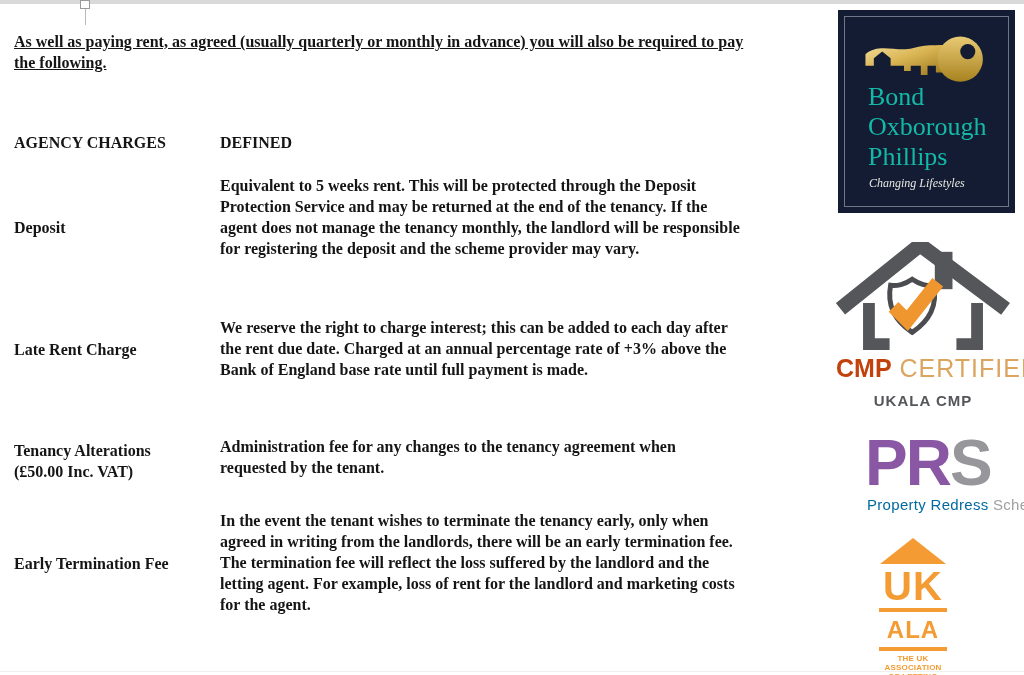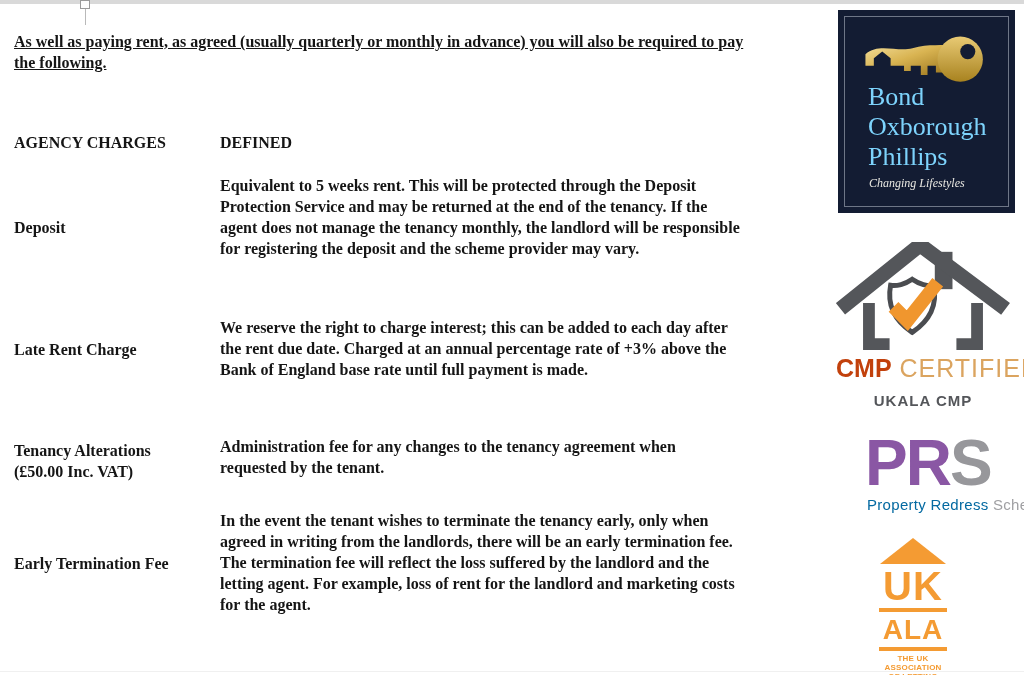--- a/index.html
+++ b/index.html
@@ -26,21 +26,21 @@
   .def-4 { top: 510px; } .lbl-4 { top: 553px; }
 
   
   .logo { position: absolute; }
 
   
   .bond-box { left: 838px; top: 10px; width: 177px; height: 203px; background: #131c33; }
   .bond-inner-border { position: absolute; left: 6px; top: 6px; right: 6px; bottom: 6px;
                        border: 1px solid #6e7687; pointer-events: none; }
   .bond-key { position: absolute; left: 24px; top: 24px; width: 126px; height: 52px; }
-  .bond-name { position: absolute; left: 30px; top: 72px; color: #7dd3fc;
+  .bond-name { position: absolute; left: 30px; top: 72px; color: #14b8a6;
                font-family: "Liberation Serif", serif; font-size: 26px; line-height: 30px; font-weight: 400; }
   .bond-tagline { position: absolute; left: 31px; top: 166px; color: #e9e8e2;
                   font-family: "Liberation Serif", serif; font-style: italic; font-size: 12px; }
 
   
   .cmp-box { left: 836px; top: 242px; width: 174px; height: 152px; font-family: "Liberation Sans", sans-serif; }
   .cmp-house { position: absolute; left: 0; top: 0; width: 174px; height: 114px; }
   .cmp-line1 { position: absolute; left: 0; top: 112px; width: 174px; white-space: nowrap; }
   .cmp-word  { font-size: 25px; font-weight: 800; color: #c2410c; letter-spacing: 0px; }
   .cmp-cert  { font-size: 25px; font-weight: 400; color: #dba45f; letter-spacing: 1px; }
@@ -58,21 +58,21 @@
   .prs-sub .prs-gray   { color: #a0a0a3; }
 
   
   .ukala-box { left: 879px; top: 538px; width: 68px; height: 134px; text-align: center;
                font-family: "Liberation Sans", sans-serif; color: #f49b33; }
   .ukala-roof { width: 0; height: 0; margin: 0 auto;
                 border-left: 33px solid transparent; border-right: 33px solid transparent;
                 border-bottom: 26px solid #f49b33; }
   .ukala-uk  { font-size: 40px; font-weight: 800; line-height: 40px; letter-spacing: 1px; margin-top: 2px; }
   .ukala-rule { height: 4px; background: #f49b33; margin: 2px 0 3px 0; }
-  .ukala-ala { font-size: 28px; font-weight: 800; line-height: 30px; letter-spacing: 1px; }
+  .ukala-ala { font-size: 24px; font-weight: 800; line-height: 30px; letter-spacing: 1px; }
   .ukala-sub { margin-top: 3px; font-size: 8px; font-weight: 700; line-height: 9px; letter-spacing: 0.2px; }
 </style>
 </head>
 <body>
 
 <div class="top-strip"></div>
 <div class="bottom-strip"></div>
 <div class="col-marker"></div>
 <div class="col-marker-line"></div>
 

